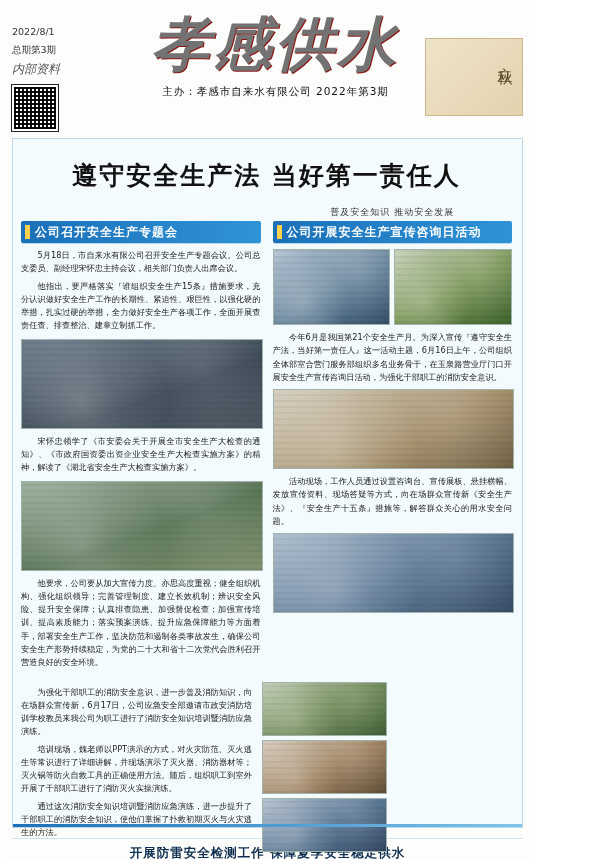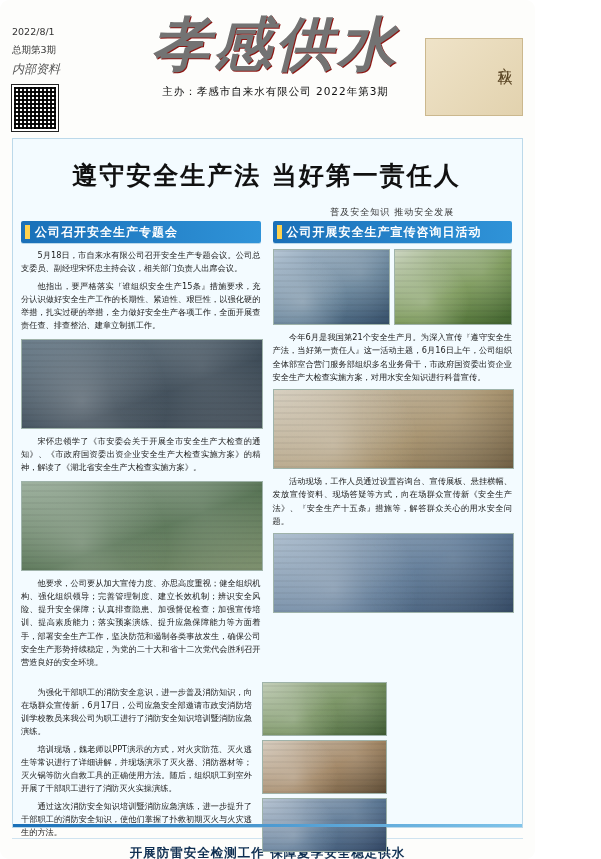--- a/index.html
+++ b/index.html
@@ -256,21 +256,21 @@
       <div class="col">
         <div class="kicker">普及安全知识 推动安全发展</div>
         <div class="bar">
           <span>公司开展安全生产宣传咨询日活动</span>
         </div>
         <div class="right-photos-top" style="margin-top:6px;">
           <div class="photo ph-c"></div>
           <div class="photo ph-d"></div>
         </div>
         <div class="body-text">
-          <p>今年6月是我国第21个安全生产月。为深入宣传『遵守安全生产法，当好第一责任人』这一活动主题，6月16日上午，公司组织全体部室合营门服务部组织多名业务骨干，市政府国资委出资企业安全生产大检查实施方案，对用水安全知识进行科普宣传。</p>
+          <p>今年6月是我国第21个安全生产月。为深入宣传『遵守安全生产法，当好第一责任人』这一活动主题，6月16日上午，公司组织全体部室合营门服务部组织多名业务骨干，在玉泉路营业厅门口开展安全生产宣传咨询日活动，为强化干部职工的消防安全意识。</p>
         </div>
         <div class="photo ph-e r-mid"></div>
         <div class="body-text">
           <p>活动现场，工作人员通过设置咨询台、宣传展板、悬挂横幅、发放宣传资料、现场答疑等方式，向在场群众宣传新《安全生产法》、『安全生产十五条』措施等，解答群众关心的用水安全问题。</p>
         </div>
         <div class="photo ph-f r-mid"></div>
       </div>
     </div>
 
     <div class="sec2">

